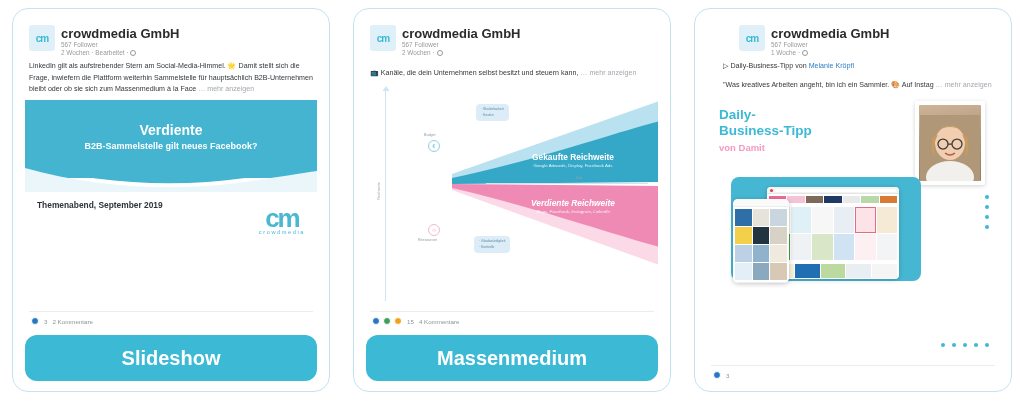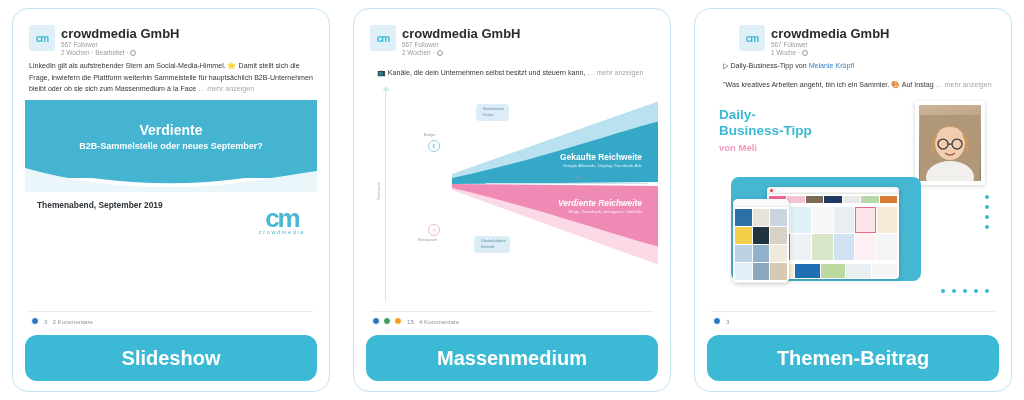--- a/index.html
+++ b/index.html
@@ -93,21 +93,21 @@
   .info .xaxis { position:absolute; left:120px; right:10px; top:99px; height:1px; background:#cfe6f1; }
   .info .xlabel { position:absolute; left:210px; top:92px; font-size:3.6px; color:#9aa3a8; }
   .circle {
     position:absolute; left:30px; top:55px; width:86px; height:86px; border-radius:50%;
     background:#cfe7f3; display:flex; flex-direction:column; align-items:center; justify-content:center;
   }
   .circle .big { font-size:10.5px; color:#31424c; font-weight:500; }
   .circle .small { font-size:3.5px; color:#5a87a0; text-align:center; line-height:1.5; margin-top:2px; }
   .wedge { position:absolute; }
   .wedge .lbl {
-    position:absolute; right:24px; top:50%; transform:translateY(-50%); text-align:right; width:170px;
+    position:absolute; right:8px; top:50%; transform:translateY(-50%); text-align:center; width:170px;
   }
   .wedge .lbl .l1 { font-size:8.4px; font-weight:bold; color:#ffffff; }
   .wedge .lbl .l2 { font-size:4.4px; color:rgba(255,255,255,.85); margin-top:1px; }
   .callout {
     position:absolute; background:#dcedf7; border-radius:4px; padding:3px 5px;
     font-size:3.4px; color:#5e8da4; line-height:1.7;
   }
   .badge {
     position:absolute; width:12px; height:12px; border-radius:50%;
     border:0.8px solid #8fd1e5; display:flex; align-items:center; justify-content:center;
@@ -195,21 +195,21 @@
       </div>
 
       <div class="media">
         <div class="slide1">
           <div class="band"></div>
           <svg class="wave" viewBox="0 0 300 30" preserveAspectRatio="none">
             <path d="M0,2 C70,22 150,26 220,16 C260,10 285,6 300,4 L300,0 L0,0 Z" fill="#44b4d0"></path>
             <path d="M0,6 C70,26 150,30 220,20 C260,14 285,10 300,8 L300,30 L0,30 Z" fill="#eaf6fa"></path>
           </svg>
           <div class="t1">Verdiente</div>
-          <div class="t2">B2B-Sammelstelle oder neues September?</div>
+          <div class="t2">B2B-Sammelstelle gilt neues Facebook?</div>
           <div class="foot">Themenabend, September 2019</div>
           <div class="logo">
             <div class="mark">cm</div>
             <div class="word">crowdmedia</div>
           </div>
         </div>
       </div>
 
       <div class="reactions">
         <span class="rx rx-like"></span>
@@ -232,21 +232,21 @@
           <div class="name">crowdmedia GmbH</div>
           <div class="sub">567 Follower</div>
           <div class="sub2">
             <span>2 Wochen ·</span>
             <span class="globe"></span>
           </div>
         </div>
       </div>
 
       <div class="post-text">
-        <div style="margin-top:7px;margin-left:7px;">
+        <div style="margin-top:7px;">
           <span>📺 Kanäle, die dein Unternehmen selbst besitzt und steuern kann,</span>
           <span class="more">… mehr anzeigen</span>
         </div>
       </div>
 
       <div class="media">
         <div class="info">
           <div class="yaxis"></div>
           <svg style="position:absolute;left:16px;top:2px;width:8px;height:8px" viewBox="0 0 8 8">
             <path d="M4,0 L7.5,5 L0.5,5 Z" fill="#cfe6f1"></path>
@@ -330,21 +330,21 @@
           <span class="more">… mehr anzeigen</span>
         </div>
       </div>
 
       <div class="media">
         <div class="tip">
           <div class="h1">
             <span>Daily-</span><br>
             <span>Business-Tipp</span>
           </div>
-          <div class="h2">von Meli</div>
+          <div class="h2">von Damit</div>
 
           <div class="photo">
             <div class="inner">
               <svg class="face" width="60" height="72" viewBox="0 0 60 72">
                 <rect x="0" y="0" width="60" height="72" fill="#b09778"></rect>
                 <ellipse cx="30" cy="62" rx="24" ry="16" fill="#f2f0ec"></ellipse>
                 <ellipse cx="30" cy="28" rx="15" ry="17" fill="#f2cdb0"></ellipse>
                 <path d="M14,24 C14,8 46,8 46,24 C46,16 38,11 30,11 C22,11 14,16 14,24 Z" fill="#c79b5e"></path>
                 <path d="M13,22 C10,32 12,40 15,42 C13,32 15,24 18,20 Z" fill="#c79b5e"></path>
                 <path d="M47,22 C50,32 48,40 45,42 C47,32 45,24 42,20 Z" fill="#c79b5e"></path>
@@ -430,16 +430,15 @@
         </div>
       </div>
 
       <div class="reactions">
         <span class="rx rx-like"></span>
         <span class="rx-count">3</span>
         <span class="rx-count"></span>
       </div>
     </div>
 
-    <div class="label-btn">Themen-Beitrag</div>
   </div>
 
 </div>
 
 </body></html>

